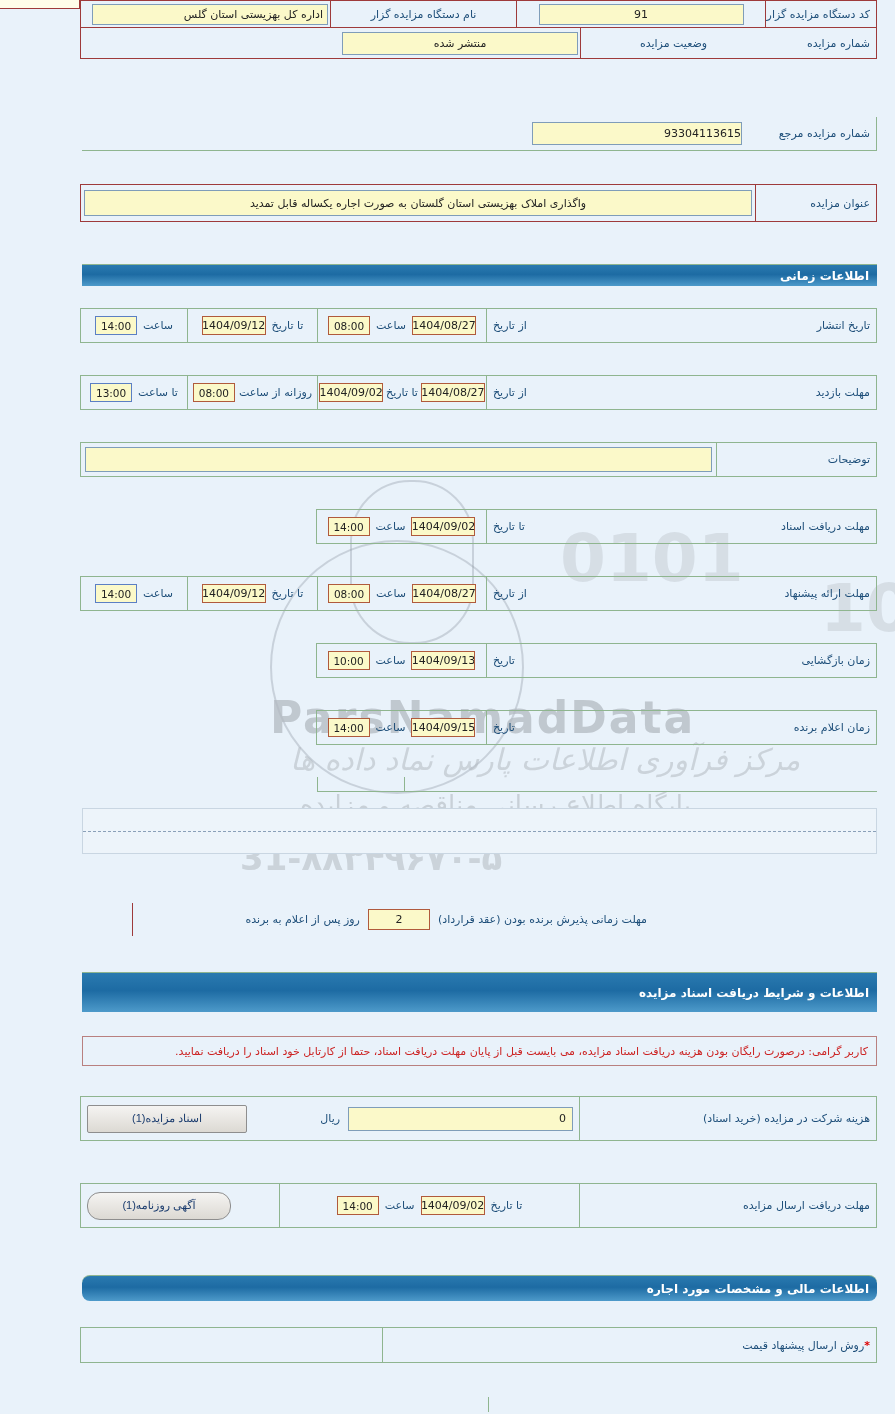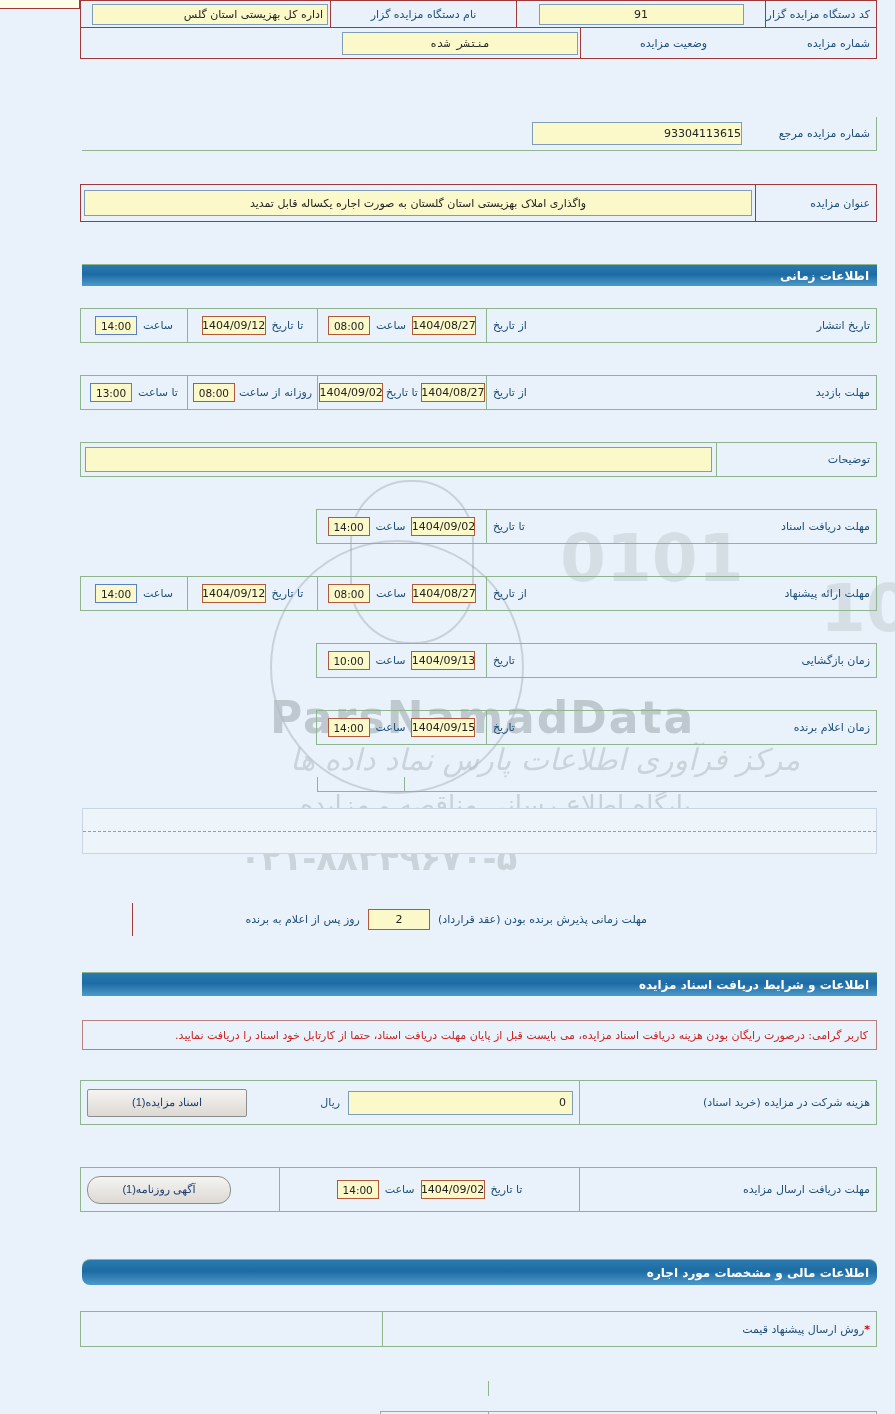--- a/index.html
+++ b/index.html
@@ -59,21 +59,21 @@
 
 <div class="page">
 
   <div class="wm wm-circle" style="left:270px;top:540px;width:250px;height:250px;"></div>
   <div class="wm wm-circle" style="left:350px;top:480px;width:120px;height:160px;border-radius:60px;"></div>
   <div class="wm wm-digits" style="left:560px;top:520px;">0101</div>
   <div class="wm wm-digits" style="left:820px;top:570px;">1001</div>
   <div class="wm wm-latin" style="left:270px;top:692px;direction:ltr;">ParsNamadData</div>
   <div class="wm wm-fa1" style="left:290px;top:742px;">مرکز فرآوری اطلاعات پارس نماد داده ها</div>
   <div class="wm wm-fa2" style="left:300px;top:790px;">پایگاه اطلاع رسانی مناقصه و مزایده</div>
-  <div class="wm wm-phone" style="left:240px;top:838px;direction:ltr;">۰۲۱-۸۸۳۴۹۶۷۰-۵</div>
+  <div class="wm wm-phone" style="left:240px;top:838px;direction:ltr;">31-۸۸۳۴۹۶۷۰-۵</div>
 
   <div class="abs" style="left:0;top:0;width:79px;height:8px;background:#fffde9;border-bottom:1px solid #9e3a3a;border-right:1px solid #9e3a3a;"></div>
 
   <div class="abs z maroonbox" style="right:18px;top:0;width:795px;">
     <div class="row" style="height:27px;border-bottom:1px solid #9e3a3a;">
       <div class="cell label-pad" style="width:110px;justify-content:flex-start;">
           <span class="glabel">کد دستگاه مزایده گزار</span>
         </div>
       <div class="cell" style="width:250px;border-left:1px solid #9e3a3a;border-right:1px solid #9e3a3a;justify-content:center;">
         <div class="inp" style="width:205px;height:21px;justify-content:center;">91</div>
@@ -86,21 +86,21 @@
       </div>
     </div>
     <div class="row" style="height:30px;">
       <div class="cell label-pad" style="width:110px;justify-content:flex-start;">
           <span class="glabel">شماره مزایده</span>
         </div>
       <div class="cell label-pad" style="width:185px;justify-content:center;">
           <span class="glabel">وضعیت مزایده</span>
         </div>
       <div class="cell" style="width:250px;border-right:1px solid #9e3a3a;justify-content:flex-start;padding:0 2px;">
-        <div class="inp" style="width:236px;height:23px;justify-content:center;font-family:Liberation Mono, monospace;">منتشر شده</div>
+        <div class="inp" style="width:236px;height:23px;justify-content:center;">منتشر شده</div>
       </div>
     </div>
   </div>
 
   <div class="abs z" style="right:18px;top:58px;width:795px;height:33px;border-bottom:1px solid #8fb58f;">
     <div class="row" style="height:100%;">
       <div class="cell label-pad" style="width:120px;justify-content:flex-start;border-right:1px solid #8fb58f;">
           <span class="glabel">شماره مزایده مرجع</span>
         </div>
       <div class="cell" style="width:240px;justify-content:center;">
@@ -252,21 +252,21 @@
 
   <div class="abs z" style="right:18px;top:444px;width:795px;height:33px;">
     <div style="position:absolute;left:50px;top:0;height:33px;border-left:1px solid #9e3a3a;"></div>
     <div class="row" style="height:100%;align-items:center;justify-content:flex-start;gap:8px;padding-right:230px;">
       <span class="glabel">مهلت زمانی پذیرش برنده بودن (عقد قرارداد)</span>
       <div class="inp" style="width:62px;height:21px;justify-content:center;border-color:#b05a3c;">2</div>
       <span class="glabel">روز پس از اعلام به برنده</span>
     </div>
   </div>
 
-  <div class="abs z sect" style="right:18px;top:480px;width:795px;height:24px;">
+  <div class="abs z sect" style="right:18px;top:480px;width:795px;height:40px;">
       <span>اطلاعات و شرایط دریافت اسناد مزایده</span>
     </div>
 
   <div class="abs z" style="right:18px;top:504px;width:795px;height:30px;border:1px solid #b9807f;box-sizing:border-box;display:flex;align-items:center;padding:0 8px;color:#cc2222;">
     <span>کاربر گرامی: درصورت رایگان بودن هزینه دریافت اسناد مزایده، می بایست قبل از پایان مهلت دریافت اسناد، حتما از کارتابل خود اسناد را دریافت نمایید.</span>
   </div>
 
   <div class="abs z greenbox" style="right:18px;top:534px;width:795px;height:43px;">
     <div class="row" style="height:100%;">
       <div class="cell label-pad" style="width:297px;justify-content:flex-start;border-left:1px solid #8fb58f;">

